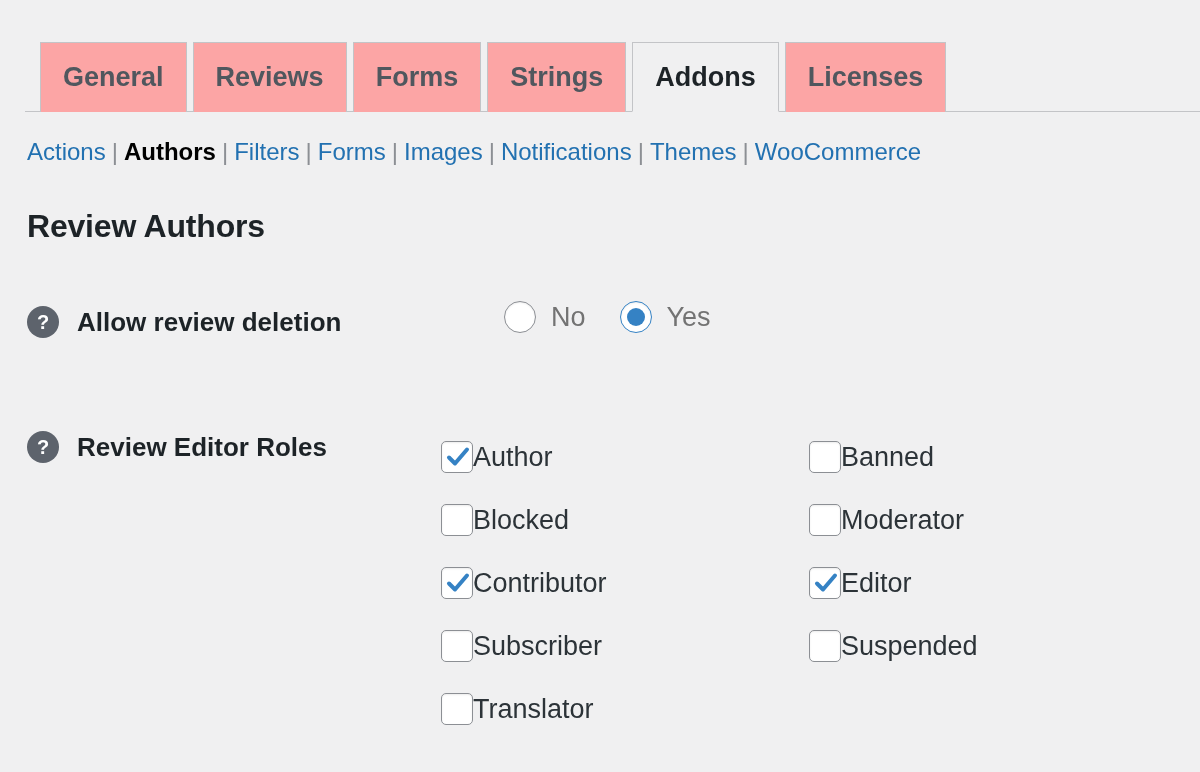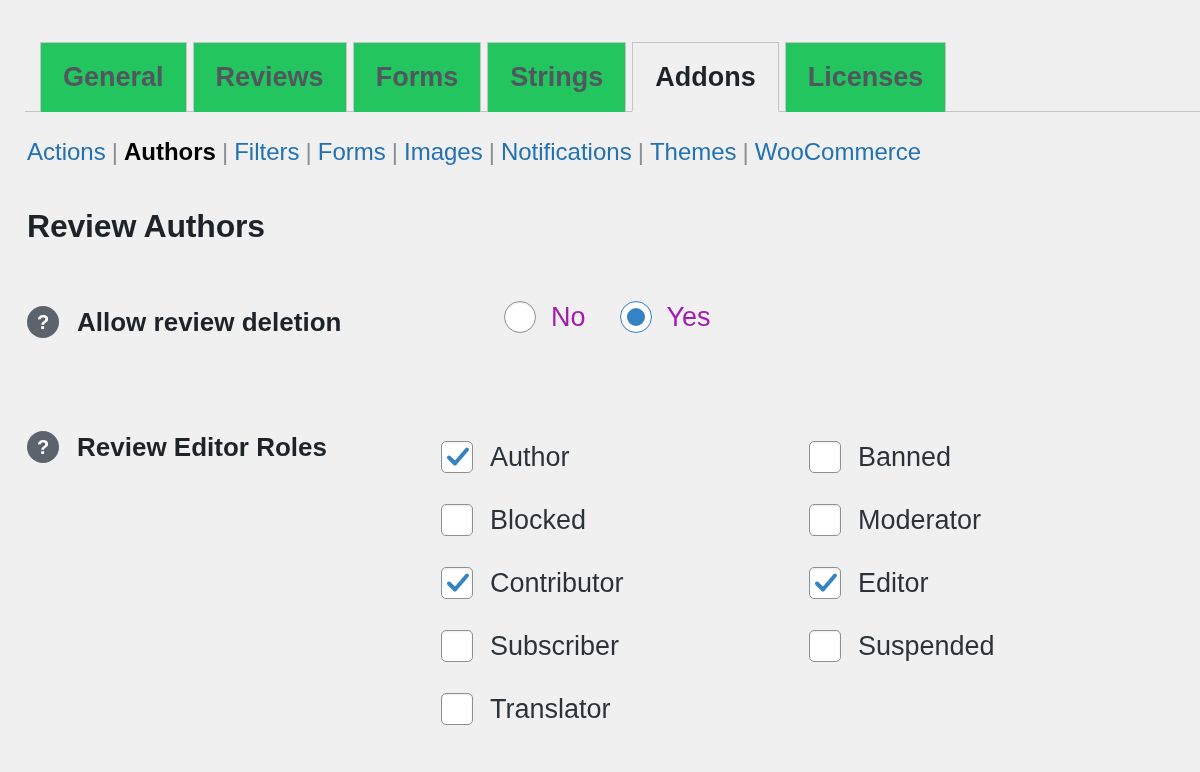--- a/index.html
+++ b/index.html
@@ -36,21 +36,21 @@
   .nav-tab {
     display: inline-block;
     position: relative;
     margin: 0 6px -1px 0;
     padding: 0 22px;
     height: 70px;
     line-height: 68px;
     font-size: 27px;
     font-weight: bold;
     color: #50575e;
-    background: #22c55e;
+    background: #fca5a5;
     border: 1px solid #c3c4c7;
     border-bottom: none;
     text-decoration: none;
     white-space: nowrap;
   }
   .nav-tab:last-child { margin-right: 0; }
   .nav-tab-active {
     background: #f0f0f1;
     color: #1d2327;
     border-bottom: 1px solid #f0f0f1;
@@ -168,21 +168,21 @@
   .radio-box.checked::after {
     content: "";
     width: 18px;
     height: 18px;
     border-radius: 50%;
     background: #3582c4;
   }
   .radio-label {
     margin-left: 15px;
     font-size: 27px;
-    color: #a21caf;
+    color: #737373;
     line-height: 34px;
   }
 
   
   .checkbox-columns {
     display: flex;
   }
   .checkbox-col {
     width: 368px;
   }
@@ -203,21 +203,20 @@
     position: relative;
   }
   .checkbox-box svg {
     position: absolute;
     left: 2px;
     top: 1px;
     display: none;
   }
   .checkbox-box.checked svg { display: block; }
   .checkbox-label {
-    margin-left: 17px;
     font-size: 27px;
     color: #2c3338;
     line-height: 34px;
     white-space: nowrap;
   }
 </style>
 </head>
 <body>
 
 <div class="page">

